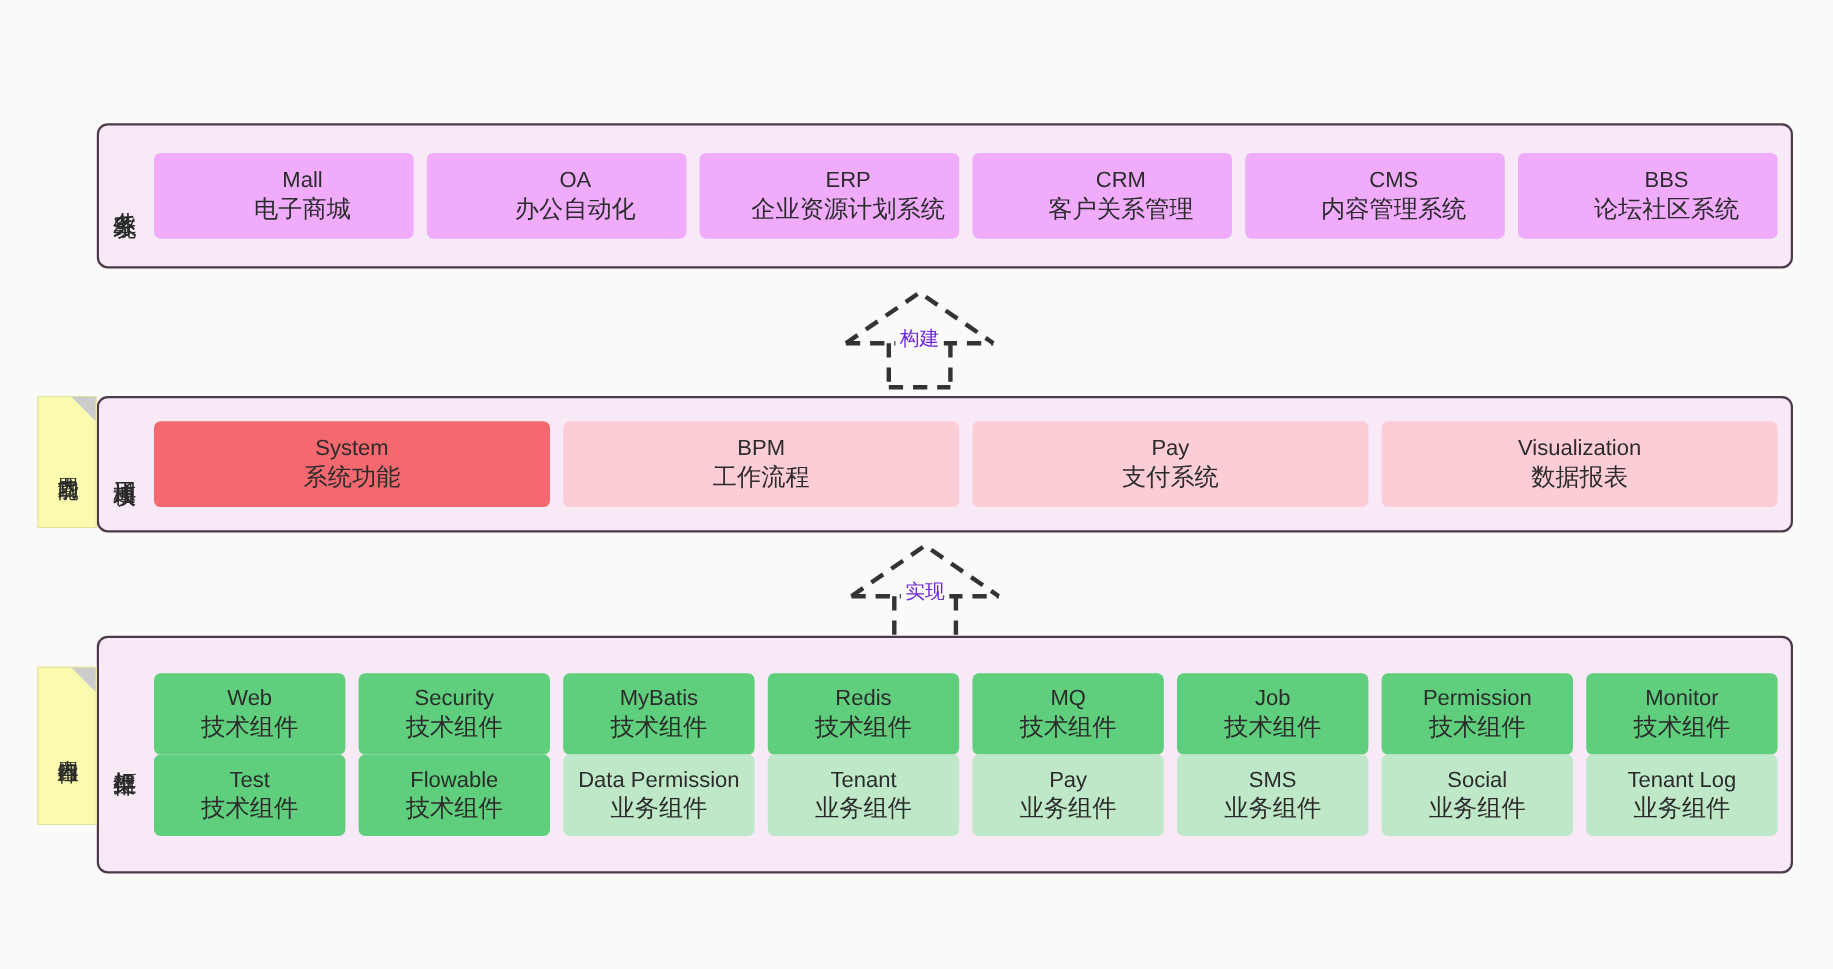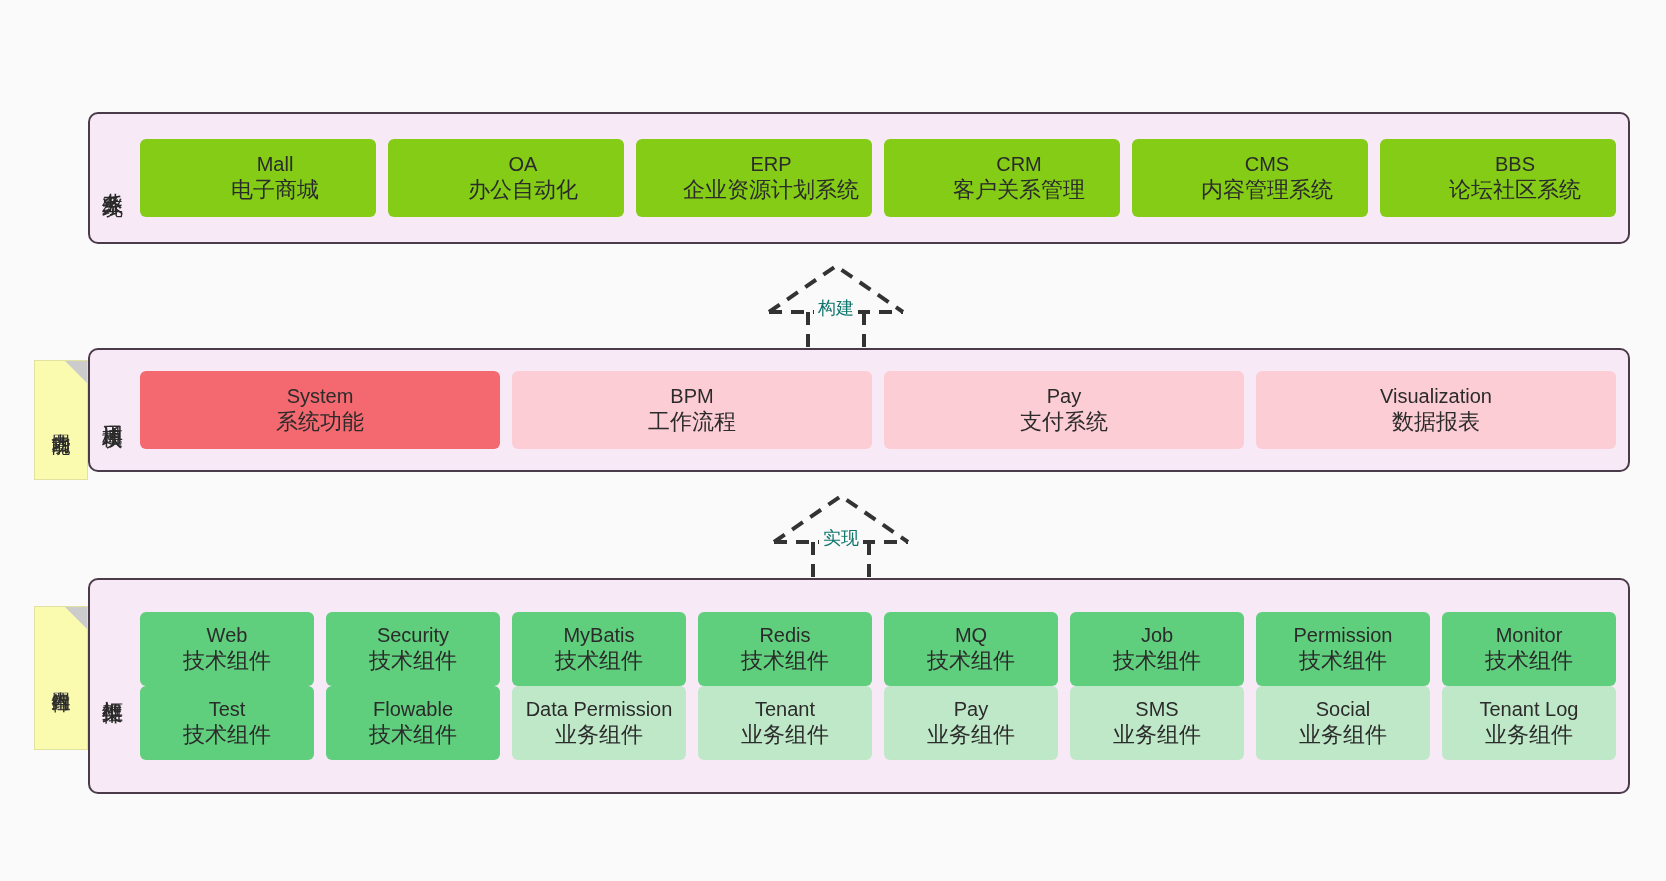--- a/index.html
+++ b/index.html
@@ -88,21 +88,21 @@
   }
   .node .n-sub {
     font-size: 22px;
     line-height: 1.18;
   }
 
   .h-large .node { height: 78px; }
   .h-small .node { height: 74px; }
 
   
-  .c-blue        { background: #84cc16; padding-left: 40px; }
+  .c-blue        { background: #f0abfc; padding-left: 40px; }
   .c-red         { background: #f4686f; }
   .c-pink        { background: #fccdd4; }
   .c-green       { background: #5fce7d; }
   .c-greenlight  { background: #bfe8c8; text-align: right; }
 
   
   .note {
     position: absolute;
     box-sizing: border-box;
     background: #fbfbb0;
@@ -137,21 +137,21 @@
   }
   .arrow svg { display: block; overflow: visible; }
   .arrow-label {
     position: absolute;
     left: 50%;
     transform: translateX(-50%);
     top: 34px;
     background: #fafafa;
     padding: 0 4px;
     font-size: 18px;
-    color: #0f766e;
+    color: #6d28d9;
     white-space: nowrap;
     user-select: none;
   }
 </style>
 </head>
 <body>
 
 <div class="canvas">
 
   <div class="layer" id="layer-business" style="left:88px; top:112px; width:1542px; height:132px;">
@@ -194,21 +194,21 @@
       <polyline points="4,50 71,4 138,50" fill="none" stroke="#333333" stroke-width="4" stroke-dasharray="13,9" stroke-linecap="butt"></polyline>
       <line x1="4" y1="50" x2="138" y2="50" stroke="#333333" stroke-width="4" stroke-dasharray="13,9"></line>
 
       <line x1="43" y1="50" x2="43" y2="90" stroke="#333333" stroke-width="4" stroke-dasharray="13,9"></line>
       <line x1="99" y1="50" x2="99" y2="90" stroke="#333333" stroke-width="4" stroke-dasharray="13,9"></line>
       <line x1="43" y1="90" x2="99" y2="90" stroke="#333333" stroke-width="4" stroke-dasharray="13,9"></line>
     </svg>
     <span class="arrow-label">构建</span>
   </div>
 
-  <div class="layer" id="layer-common" style="left:88px; top:348px; width:1542px; height:124px;">
+  <div class="layer" id="layer-common" style="left:88px; top:360px; width:1542px; height:124px;">
     <div class="layer-title">通用模块</div>
     <div class="layer-body">
       <div class="row h-large">
 
         <div class="node c-red">
           <span class="n-title">System</span>
           <span class="n-sub">系统功能</span>
         </div>
         <div class="node c-pink">
           <span class="n-title">BPM</span>

